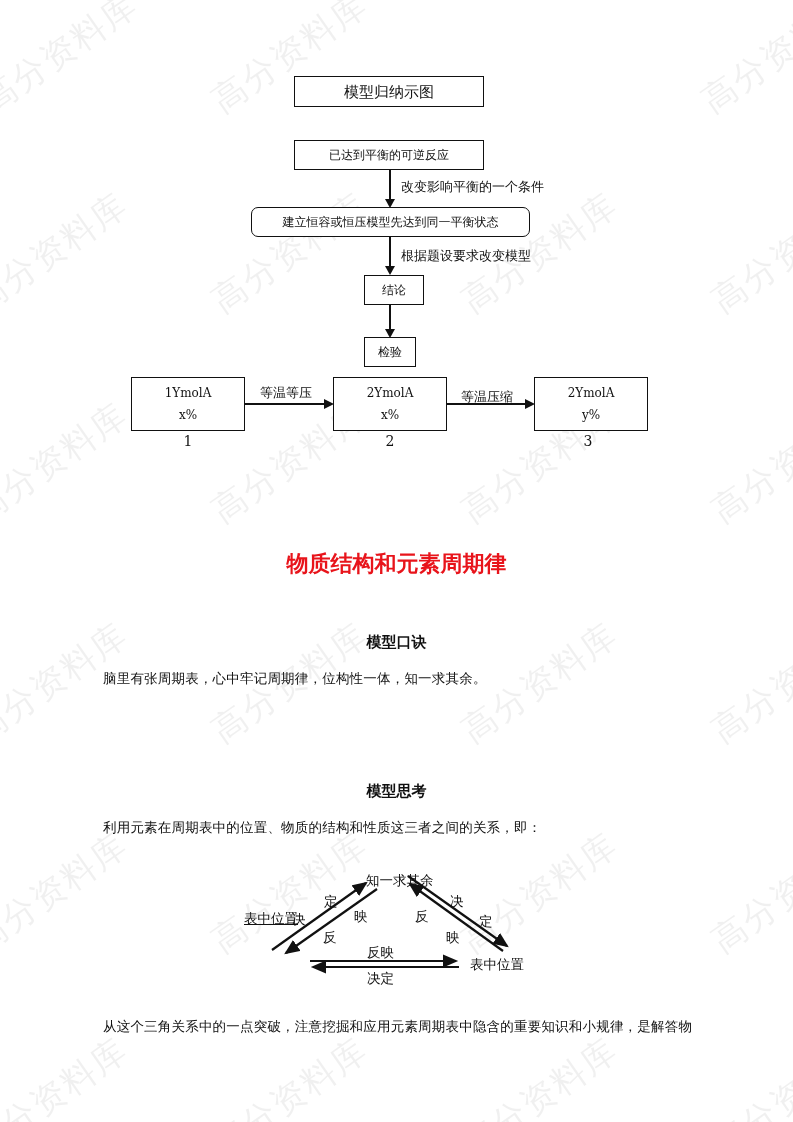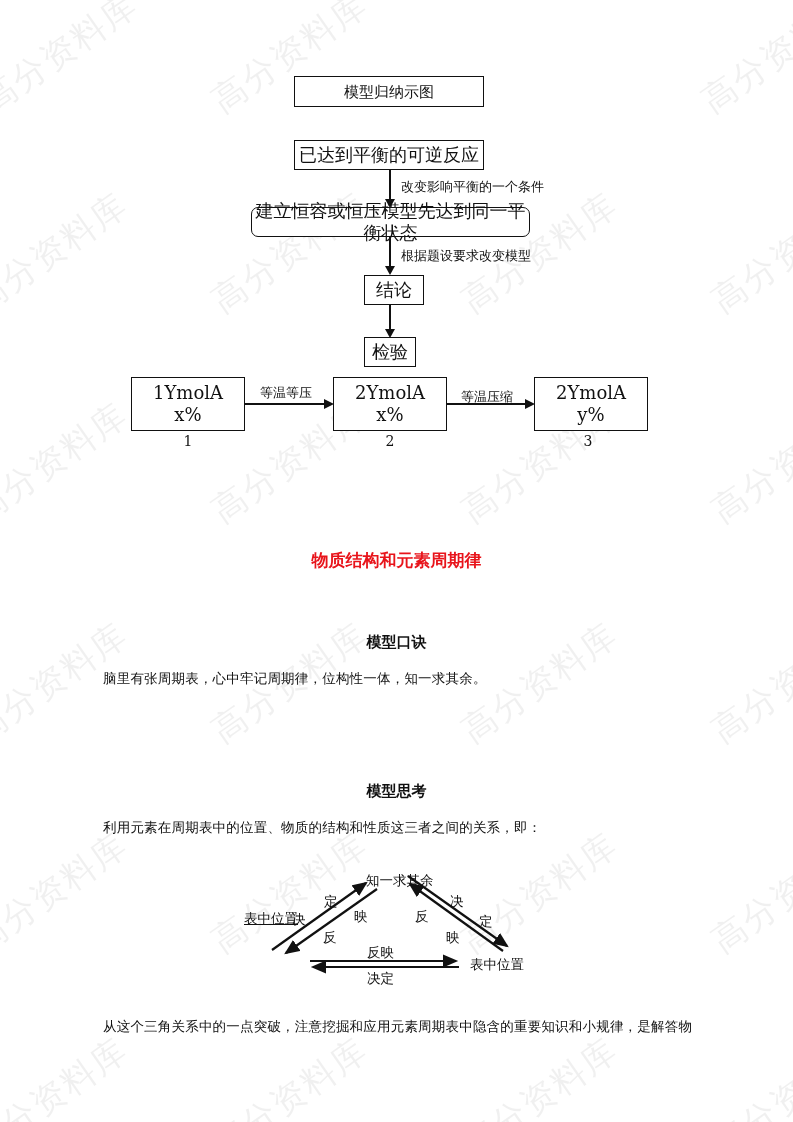--- a/index.html
+++ b/index.html
@@ -26,21 +26,21 @@
       letter-spacing: 2px;
     }
     .box {
       position: absolute;
       border: 1.3px solid #111;
       background: #fff;
       box-sizing: border-box;
       display: flex;
       align-items: center;
       justify-content: center;
-      font-size: 18px;
+      font-size: 12px;
       text-align: center;
       line-height: 22px;
     }
     .vline {
       position: absolute;
       width: 2px;
       background: #111;
     }
     .hline {
       position: absolute;
@@ -75,21 +75,21 @@
     .section-title {
       position: absolute;
       width: 793px;
       left: 0;
       text-align: center;
       font-family: "DejaVu Sans", sans-serif;
       font-weight: bold;
     }
     .red-title {
       color: #e8141b;
-      font-size: 17px;
+      font-size: 22px;
     }
     .sub-title {
       font-size: 15px;
       color: #111;
     }
     .para {
       position: absolute;
       left: 103px;
       font-size: 13.5px;
       white-space: nowrap;

